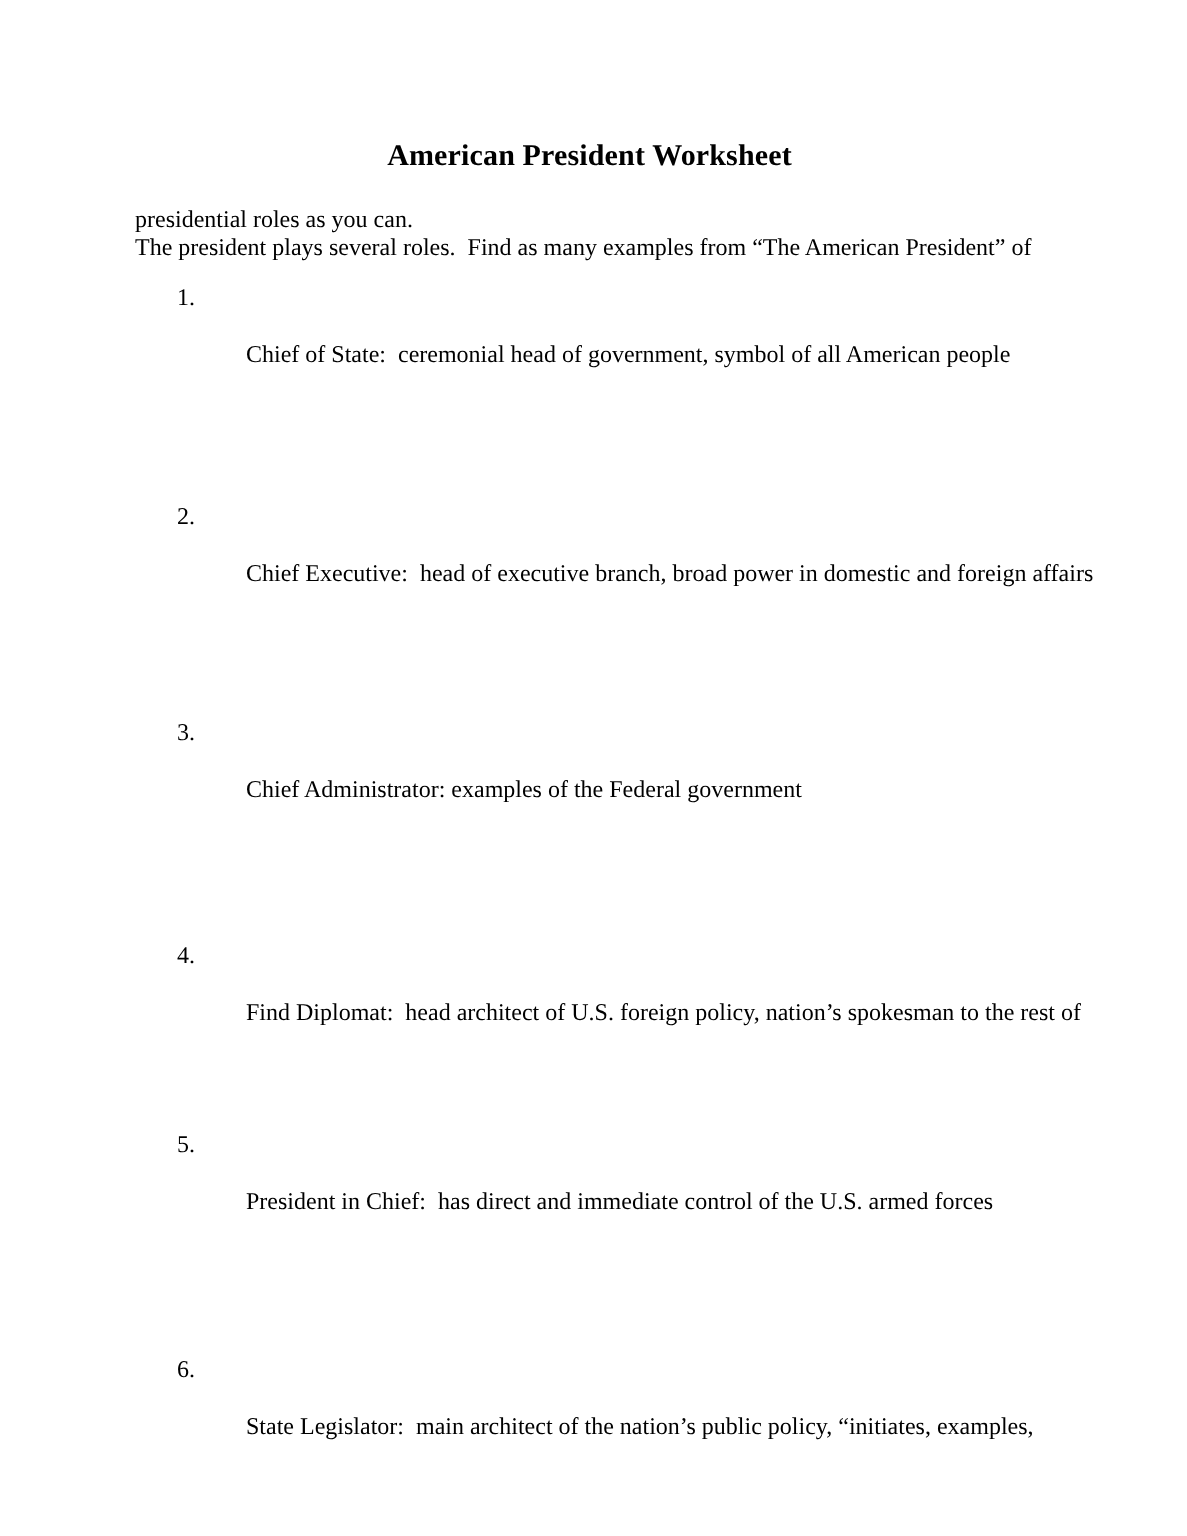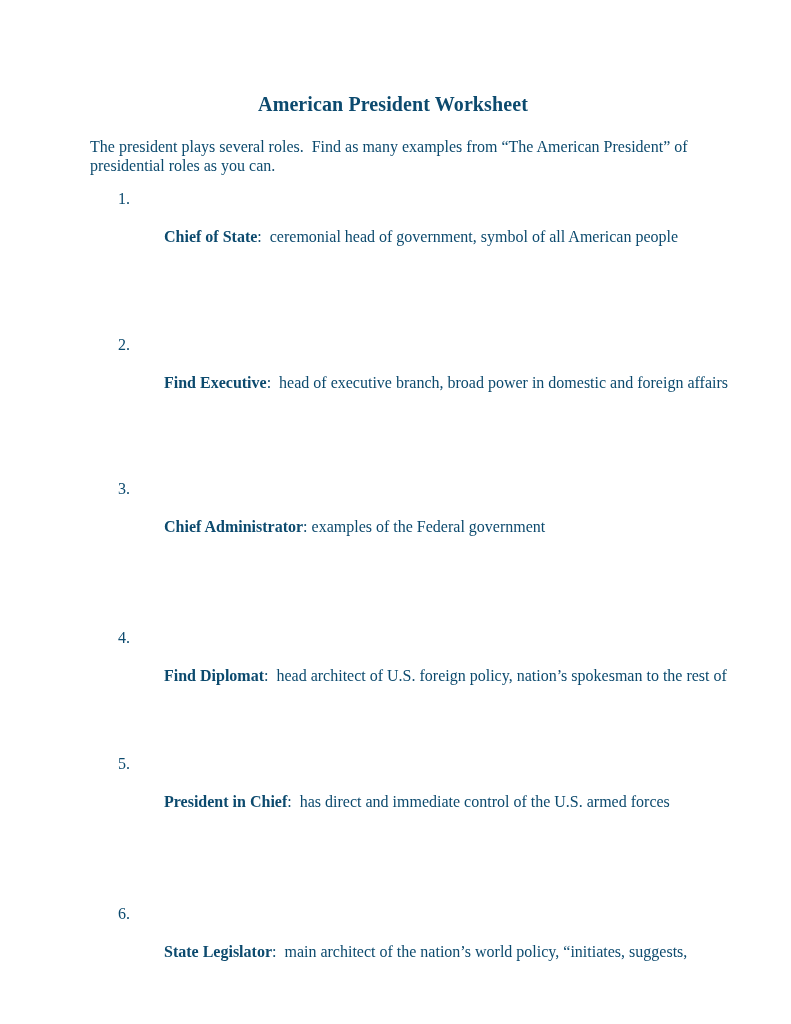--- a/index.html
+++ b/index.html
@@ -5,21 +5,21 @@
   html, body {
     margin: 0;
     padding: 0;
     background: #ffffff;
   }
   .page {
     position: relative;
     width: 791px;
     height: 1024px;
     background: #ffffff;
-    color: #0c4a6e;
+    color: #000000;
     font-family: "Liberation Serif", "DejaVu Serif", serif;
     font-size: 16px;
     box-sizing: border-box;
     padding: 0 95px 0 90px;
     overflow: hidden;
   }
   .title {
     margin: 0;
     padding-top: 93px;
     font-size: 20px;
@@ -46,21 +46,21 @@
     padding-left: 50px;
     line-height: 19px;
     white-space: pre;
   }
   .role .num {
     position: absolute;
     left: 28px;
     top: 0;
   }
   .term {
-    font-weight: 700;
+    font-weight: 400;
   }
   .line2 {
     white-space: pre;
   }
   .line2:empty { display: none; }
 
   
   .mb70 { margin-bottom: 70px; }
   .mb68 { margin-bottom: 68px; }
   .mb73 { margin-bottom: 73px; }
@@ -69,52 +69,52 @@
   .mb69 { margin-bottom: 69px; }
 </style>
 </head>
 <body>
 
 <div class="page">
 
   <h1 class="title">American President Worksheet</h1>
 
   <div class="intro">
+    <span class="line">presidential roles as you can.</span>
     <span class="line">The president plays several roles.  Find as many examples from “The American President” of</span>
-    <span class="line">presidential roles as you can.</span>
   </div>
 
   <ol class="roles">
 
     <li class="role mb70">
       <span class="num">1.</span>
       <span class="term">Chief of State</span><span>:  ceremonial head of government, symbol of all American people</span>
     </li>
 
     <li class="role mb68">
       <span class="num">2.</span>
-      <span class="term">Find Executive</span><span>:  head of executive branch, broad power in domestic and foreign affairs</span>
+      <span class="term">Chief Executive</span><span>:  head of executive branch, broad power in domestic and foreign affairs</span>
     </li>
 
     <li class="role mb73">
       <span class="num">3.</span>
       <span class="term">Chief Administrator</span><span>: examples of the Federal government</span>
     </li>
 
     <li class="role mb50">
       <span class="num">4.</span>
       <span class="term">Find Diplomat</span><span>:  head architect of U.S. foreign policy, nation’s spokesman to the rest of</span>
     </li>
 
     <li class="role mb74">
       <span class="num">5.</span>
       <span class="term">President in Chief</span><span>:  has direct and immediate control of the U.S. armed forces</span>
     </li>
 
     <li class="role mb69">
       <span class="num">6.</span>
-      <span class="term">State Legislator</span><span>:  main architect of the nation’s world policy, “initiates, suggests,</span>
+      <span class="term">State Legislator</span><span>:  main architect of the nation’s public policy, “initiates, examples,</span>
       
     </li>
 
   </ol>
 
 </div>
 
 </body></html>

